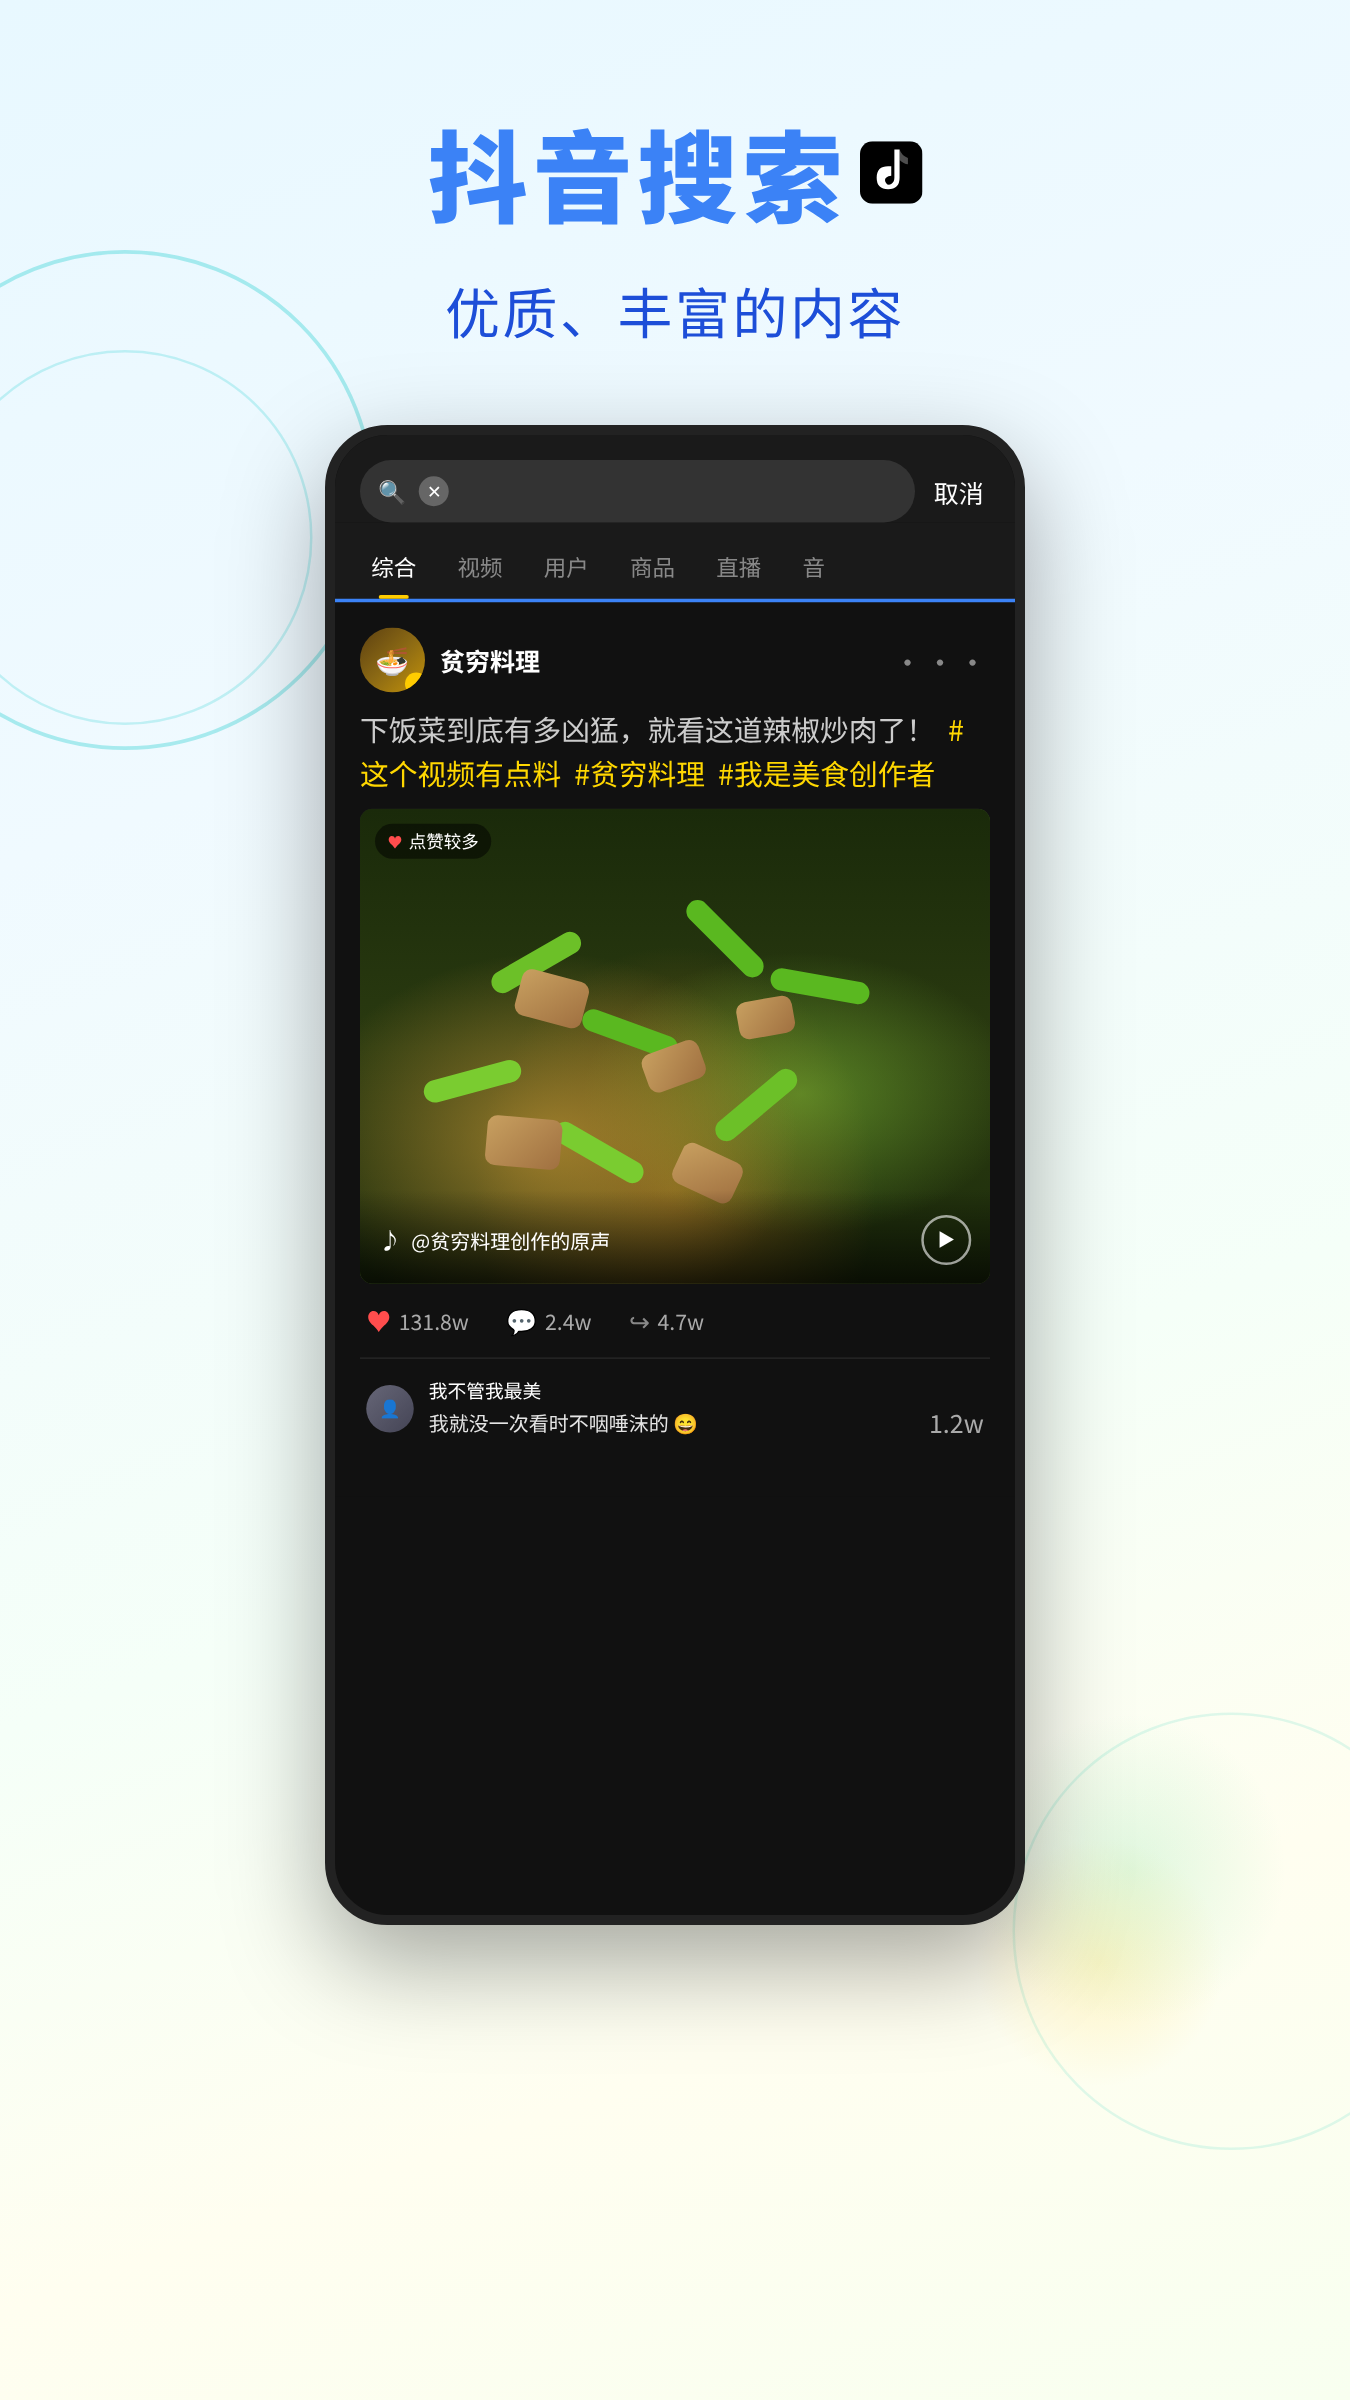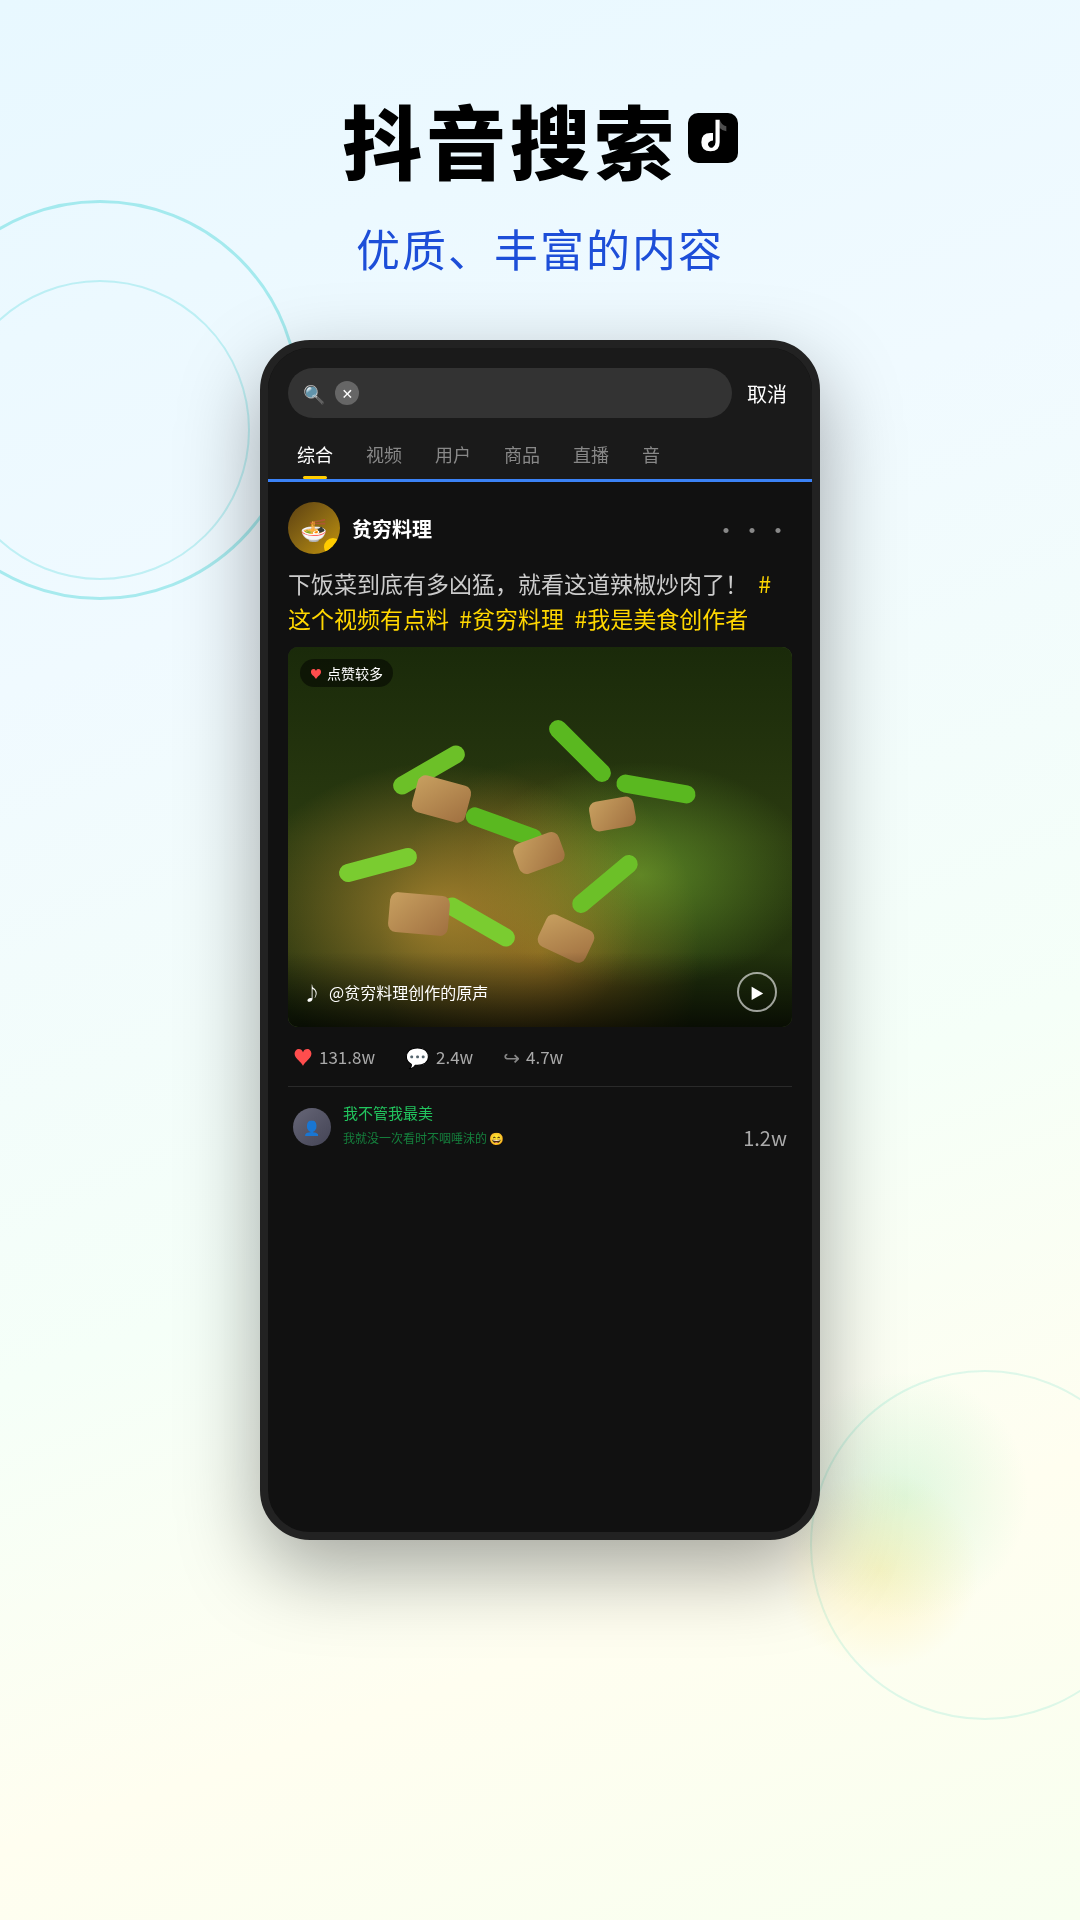--- a/index.html
+++ b/index.html
@@ -71,21 +71,21 @@
       display: flex;
       align-items: center;
       justify-content: center;
       gap: 10px;
       margin-bottom: 20px;
     }
 
     .header-title {
       font-size: 80px;
       font-weight: 900;
-      color: #000000;
+      color: #3b82f6;
       letter-spacing: 4px;
     }
 
     .tiktok-logo-svg {
       width: 50px;
       height: 50px;
     }
 
     .header-subtitle {
       font-size: 44px;
@@ -459,33 +459,33 @@
       font-size: 14px;
       color: #aaa;
       flex-shrink: 0;
     }
 
     .comment-content {
       flex: 1;
     }
 
     .comment-user {
-      color: #22c55e;
+      color: #ffffff;
       font-size: 15px;
     }
 
     .comment-text-row {
       display: flex;
       align-items: center;
       justify-content: space-between;
     }
 
     .comment-text {
-      color: #15803d;
-      font-size: 12px;
+      color: #e5e5e5;
+      font-size: 16px;
     }
 
     .comment-likes {
       color: #aaa;
       font-size: 20px;
     }
   </style>
 </head>
 <body>
 

